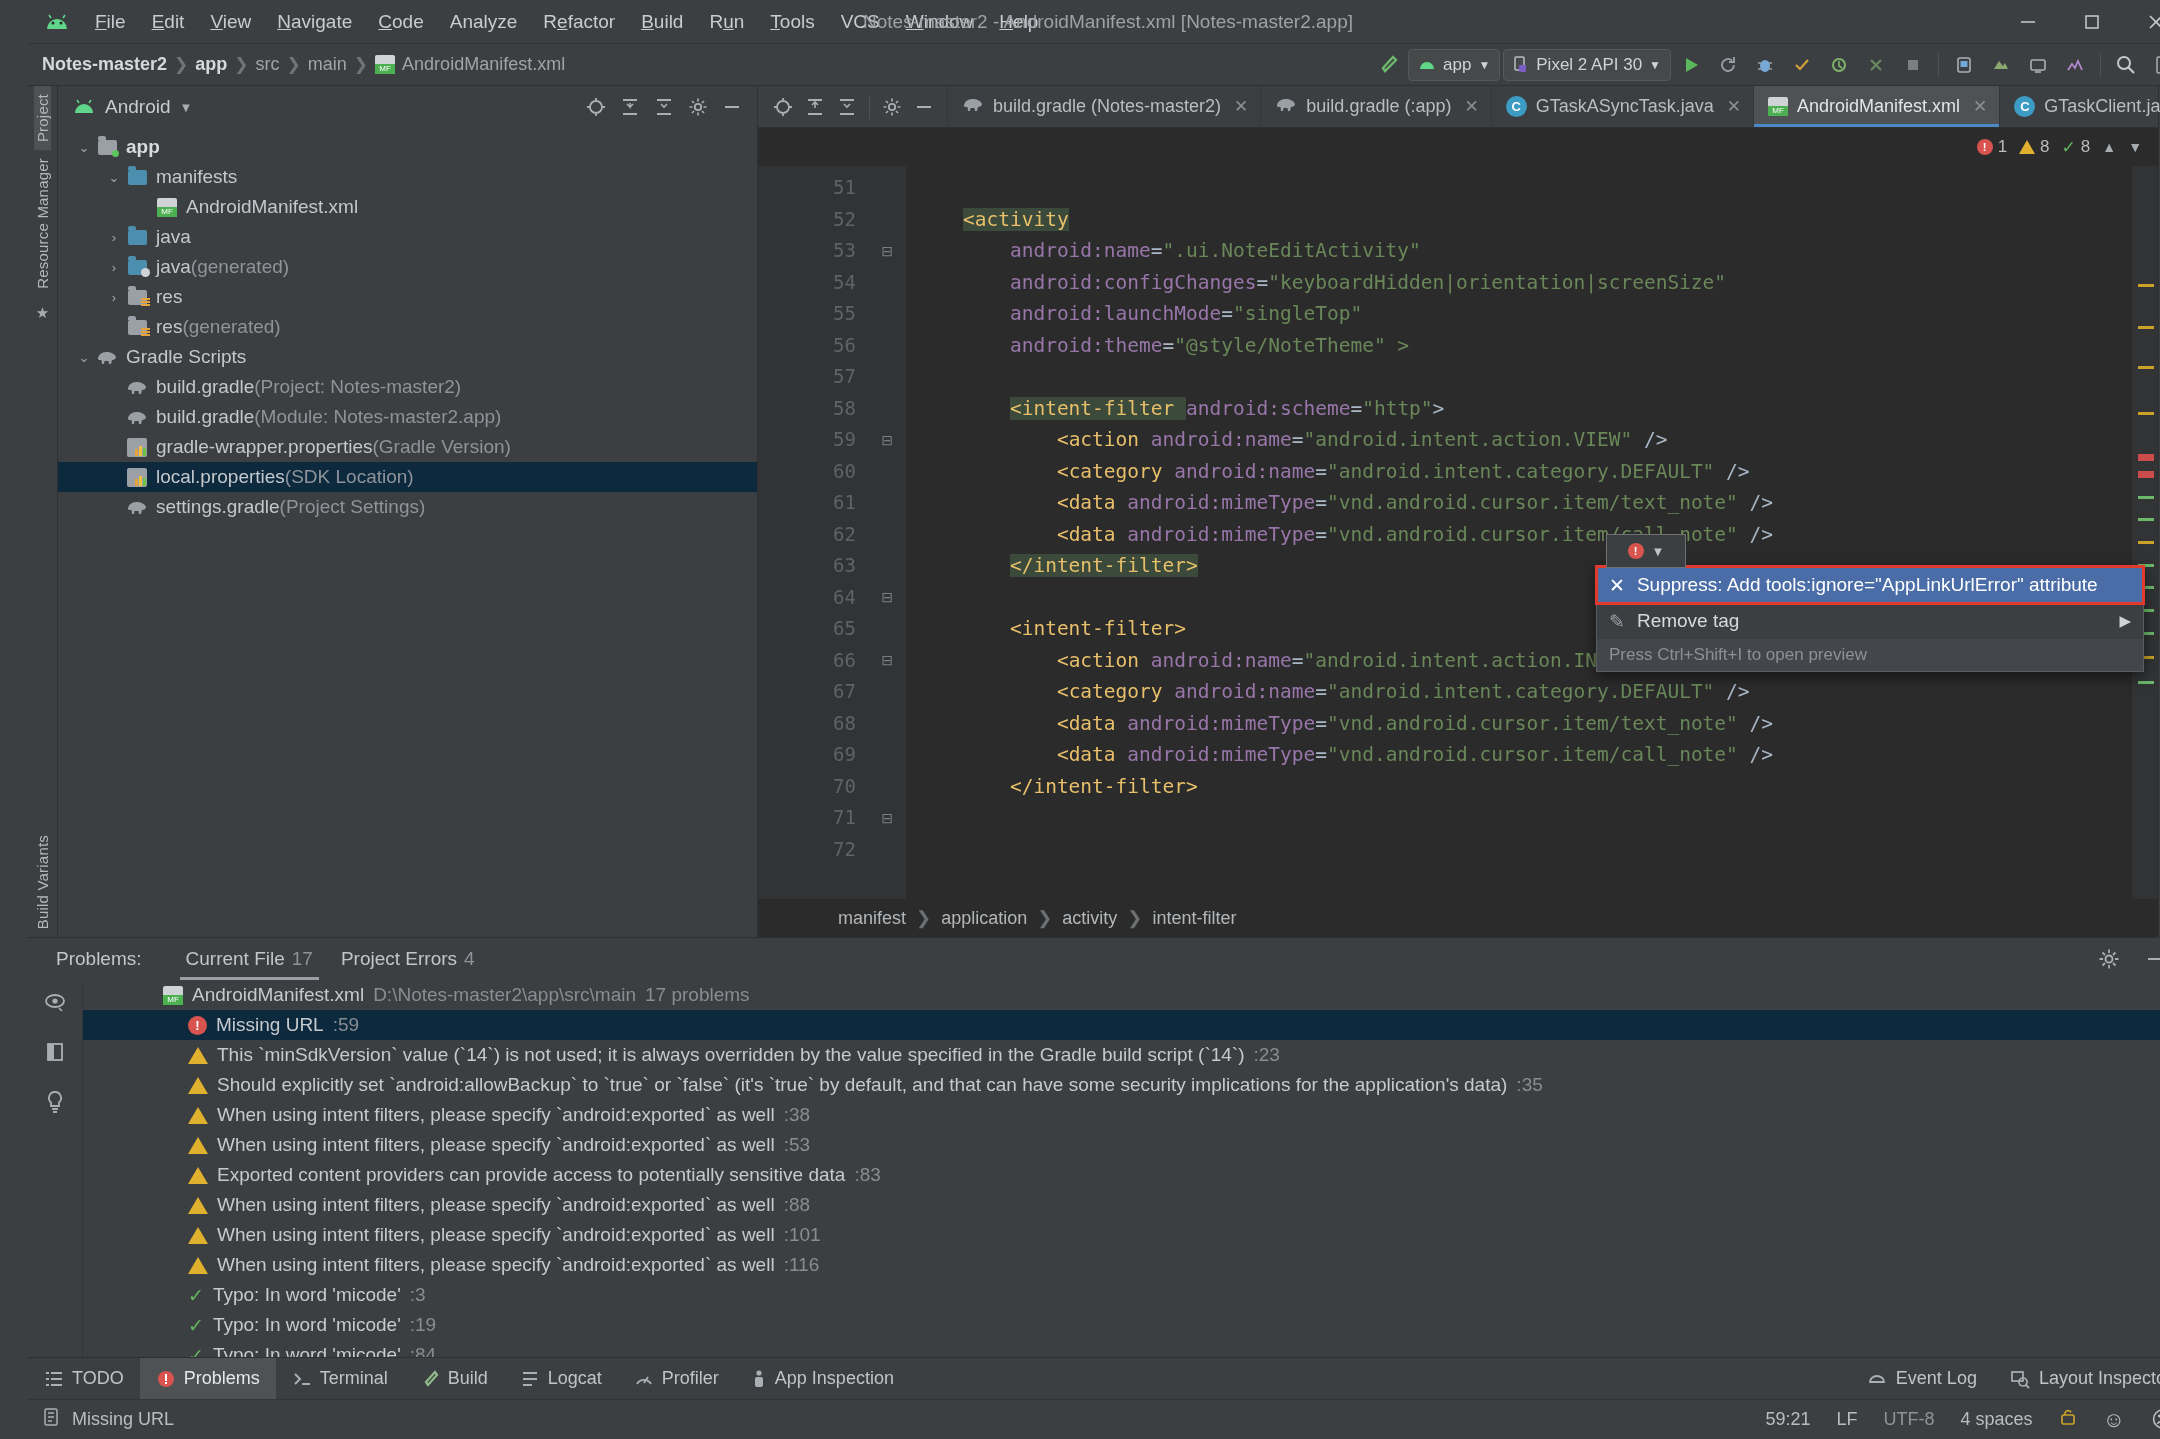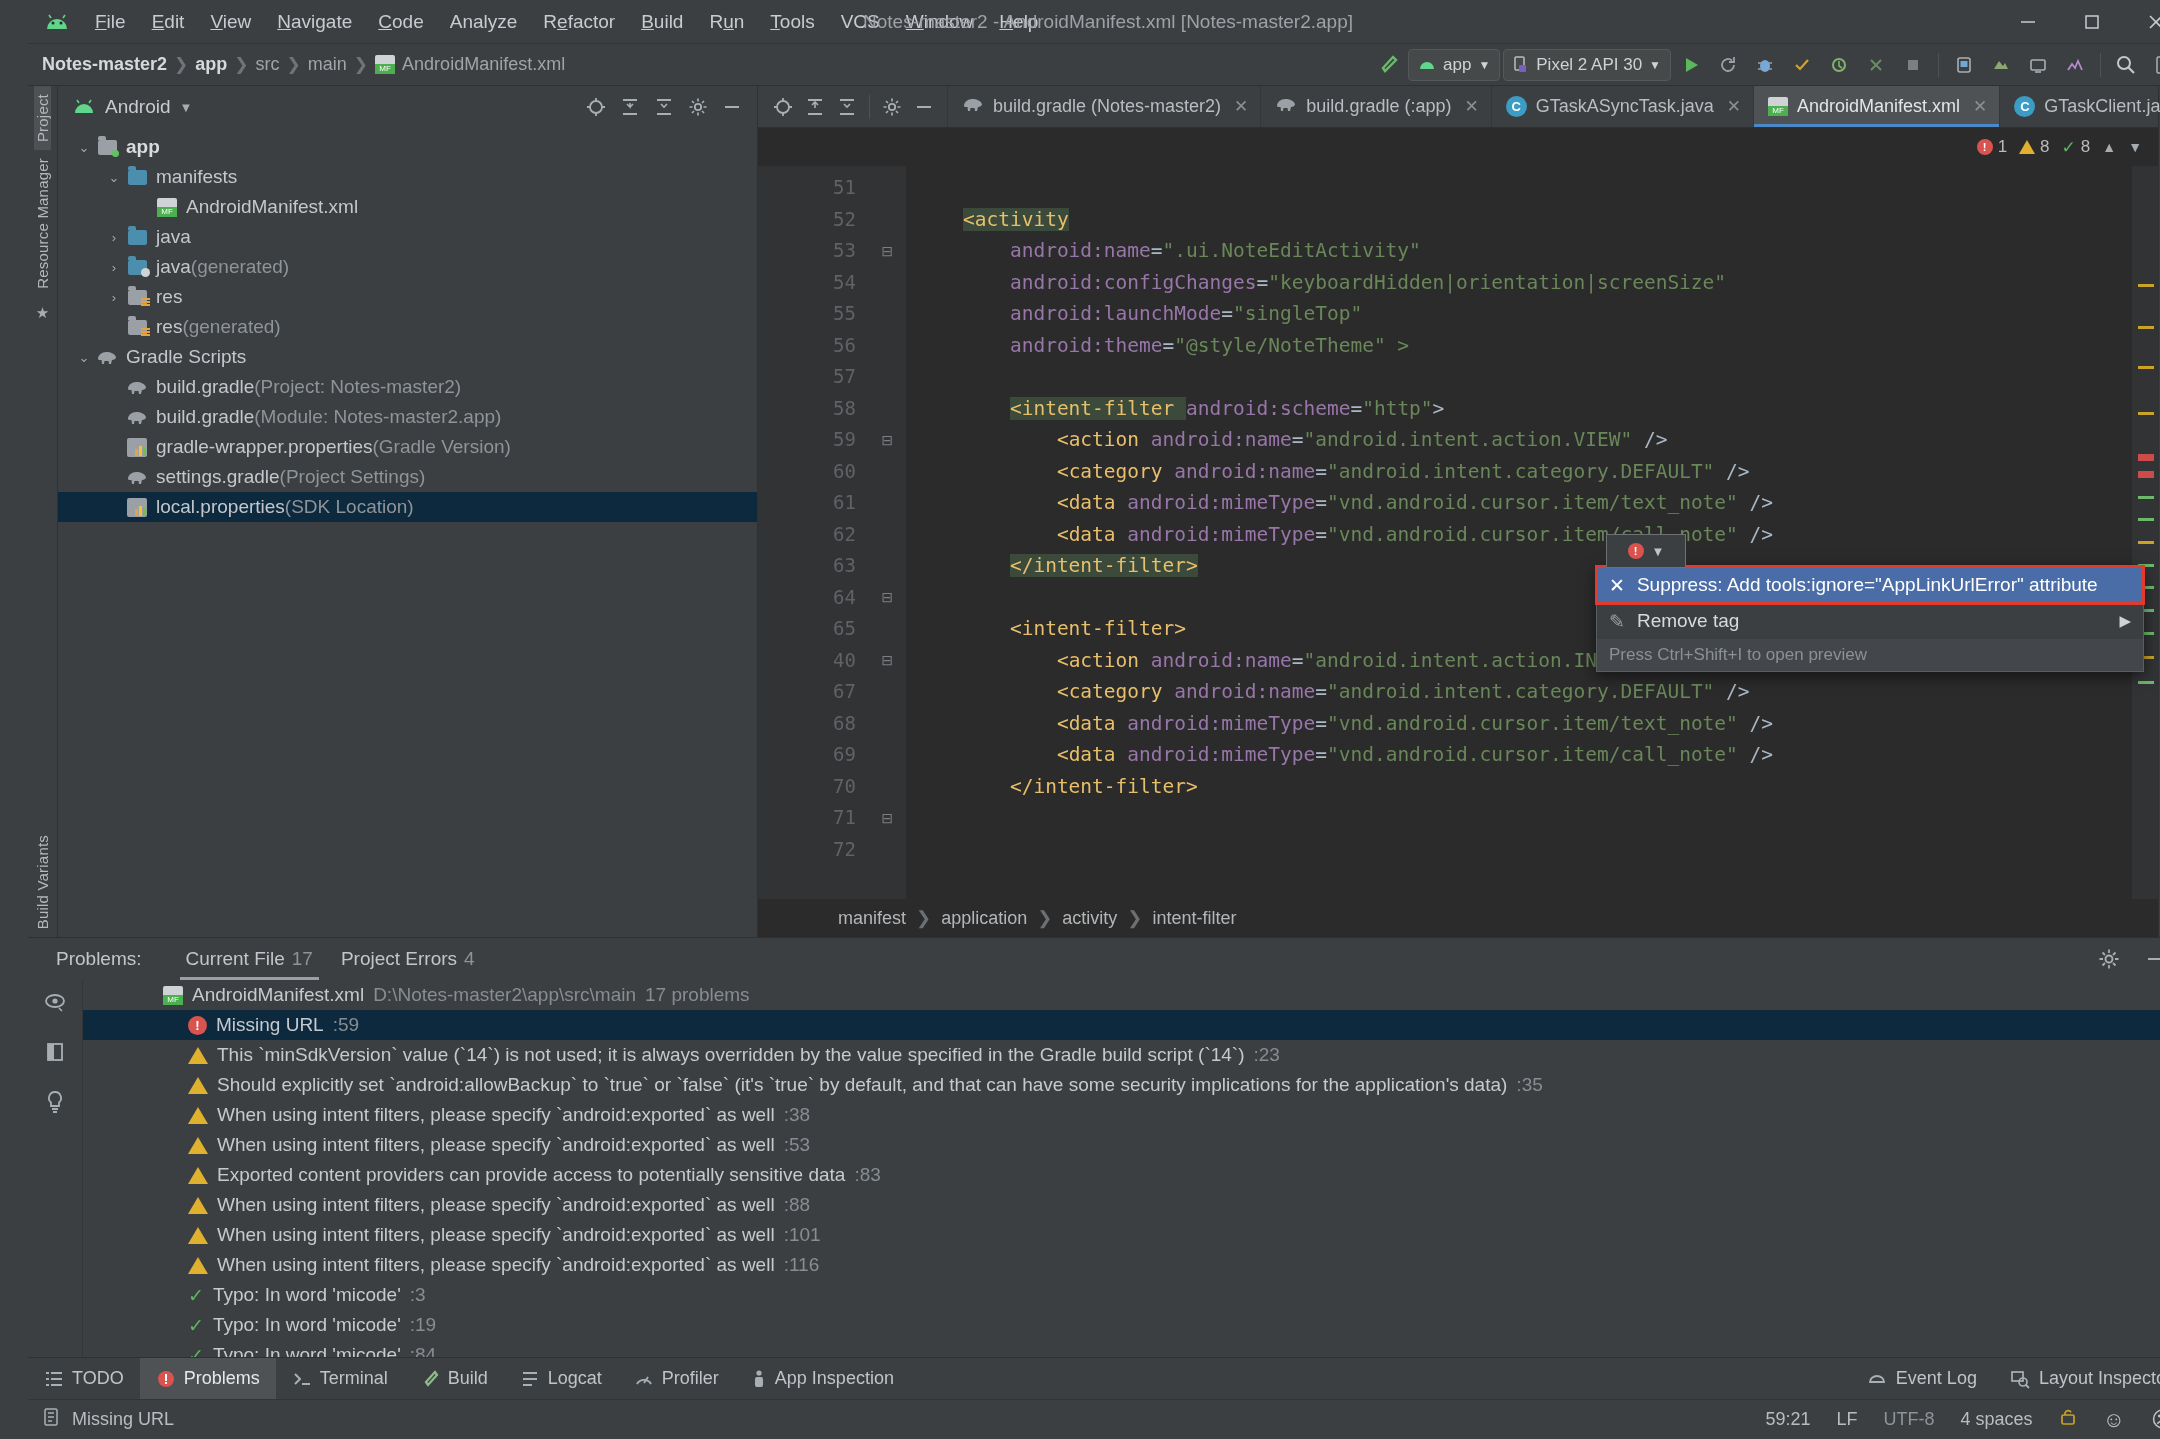--- a/index.html
+++ b/index.html
@@ -500,37 +500,37 @@
             <span class="dimtxt"> (Module: Notes-master2.app)</span>
           </div>
           <div class="row" style="padding-left: 46px;">
             <span class="arrow"></span>
             <span class="tico">
               <span class="gprop"></span>
             </span>
             <span class="lbl">gradle-wrapper.properties</span>
             <span class="dimtxt"> (Gradle Version)</span>
           </div>
+          <div class="row sel" style="padding-left: 46px;">
+            <span class="arrow"></span>
+            <span class="tico">
+              <span class="gprop"></span>
+            </span>
+            <span class="lbl">local.properties</span>
+            <span class="dimtxt"> (SDK Location)</span>
+          </div>
           <div class="row" style="padding-left: 46px;">
             <span class="arrow"></span>
             <span class="tico">
               <svg width="22" height="16" viewBox="0 0 22 16">
                 <path d="M2 10c0-4 4-7 8-7 5 0 9 2 10 5 0 2-2 3-4 3l-1 4h-2l-0.5-3h-4L8 15H6l-0.5-4C3.5 11 2 11 2 10z" fill="#9aa0a6"></path>
               </svg>
             </span>
             <span class="lbl">settings.gradle</span>
             <span class="dimtxt"> (Project Settings)</span>
-          </div>
-          <div class="row sel" style="padding-left: 46px;">
-            <span class="arrow"></span>
-            <span class="tico">
-              <span class="gprop"></span>
-            </span>
-            <span class="lbl">local.properties</span>
-            <span class="dimtxt"> (SDK Location)</span>
           </div>
         </div>
     </div>
 
     <div class="editor-wrap">
 
       <div class="tabs" id="tabs-root">
           <div style="display: flex; align-items: center; gap: 2px; padding: 0px 8px 0px 10px; border-right: 1px solid rgb(52, 55, 57);">
             <span class="phi">
               <svg width="22" height="22" viewBox="0 0 22 22">
@@ -624,21 +624,21 @@
             <div class="gnum">56</div>
             <div class="gnum">57</div>
             <div class="gnum">58</div>
             <div class="gnum">59</div>
             <div class="gnum">60</div>
             <div class="gnum">61</div>
             <div class="gnum">62</div>
             <div class="gnum">63</div>
             <div class="gnum">64</div>
             <div class="gnum">65</div>
-            <div class="gnum">40</div>
+            <div class="gnum">66</div>
             <div class="gnum">67</div>
             <div class="gnum">68</div>
             <div class="gnum">69</div>
             <div class="gnum">70</div>
             <div class="gnum">71</div>
             <div class="gnum">72</div>
           </div>
         <div class="foldcol" id="fold-root">
             <div class="fold"></div>
             <div class="fold"></div>

